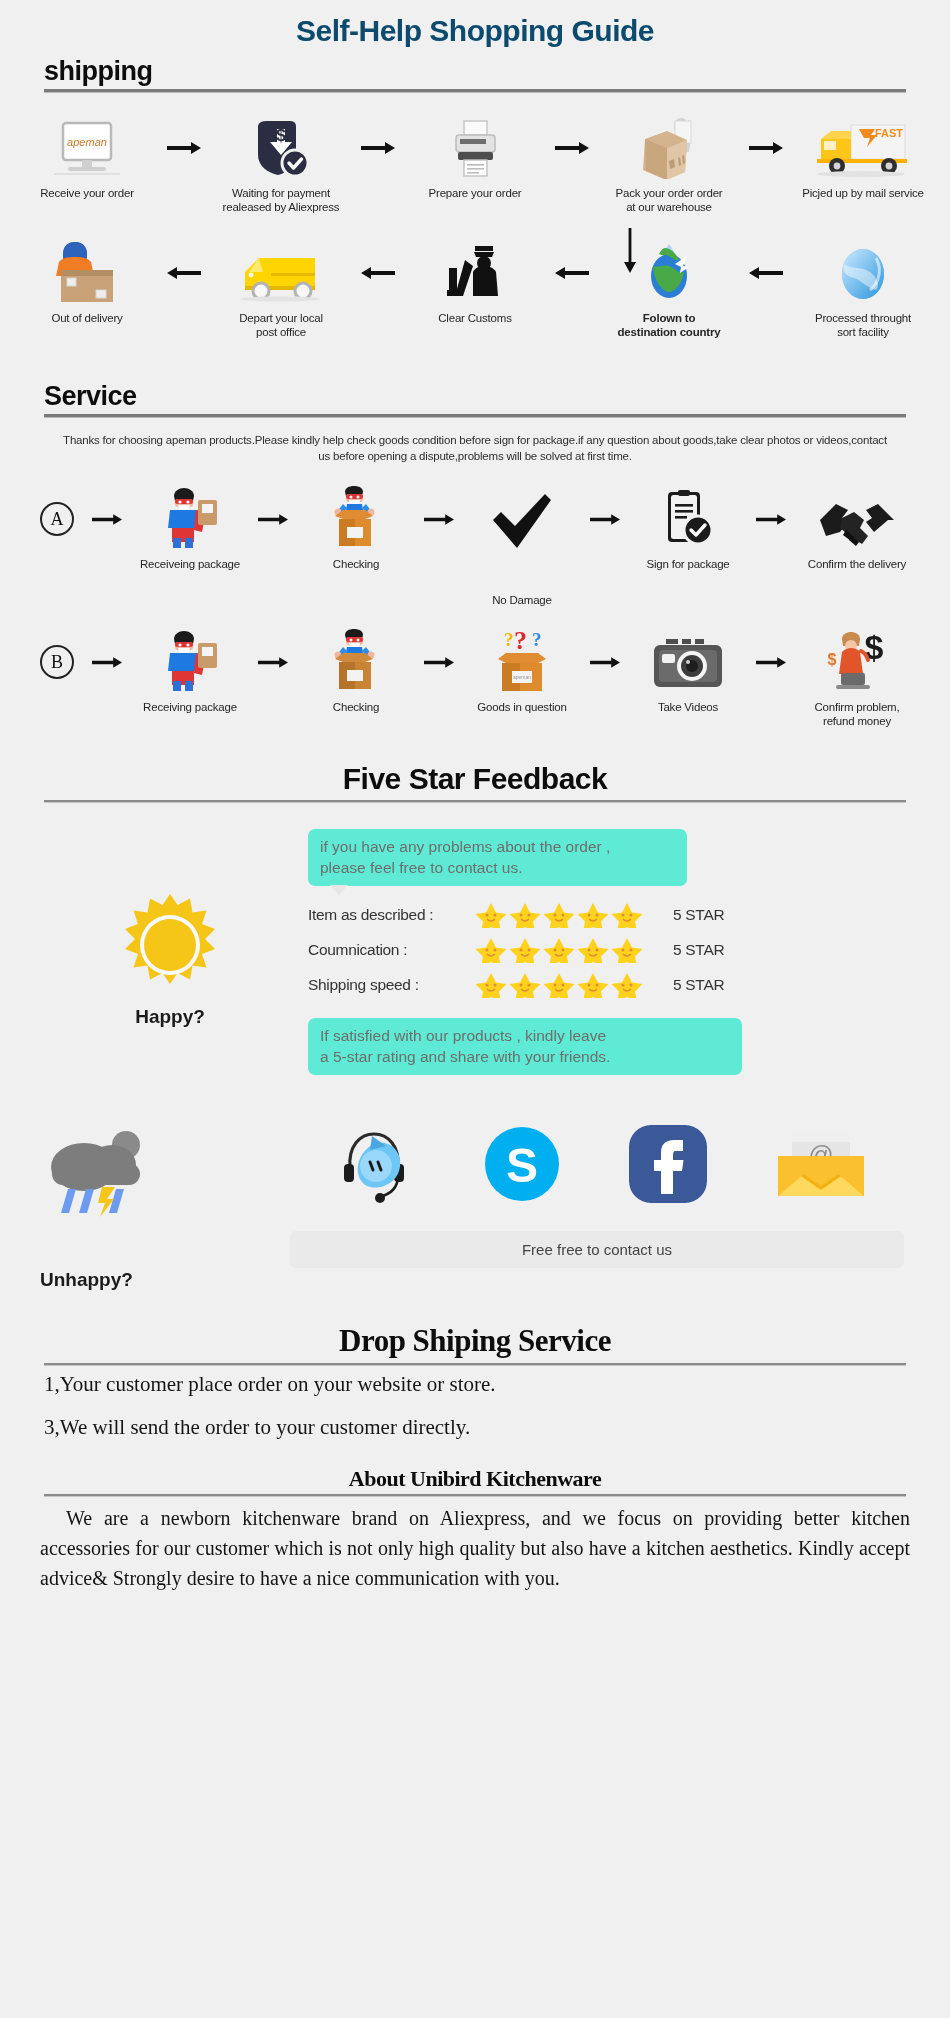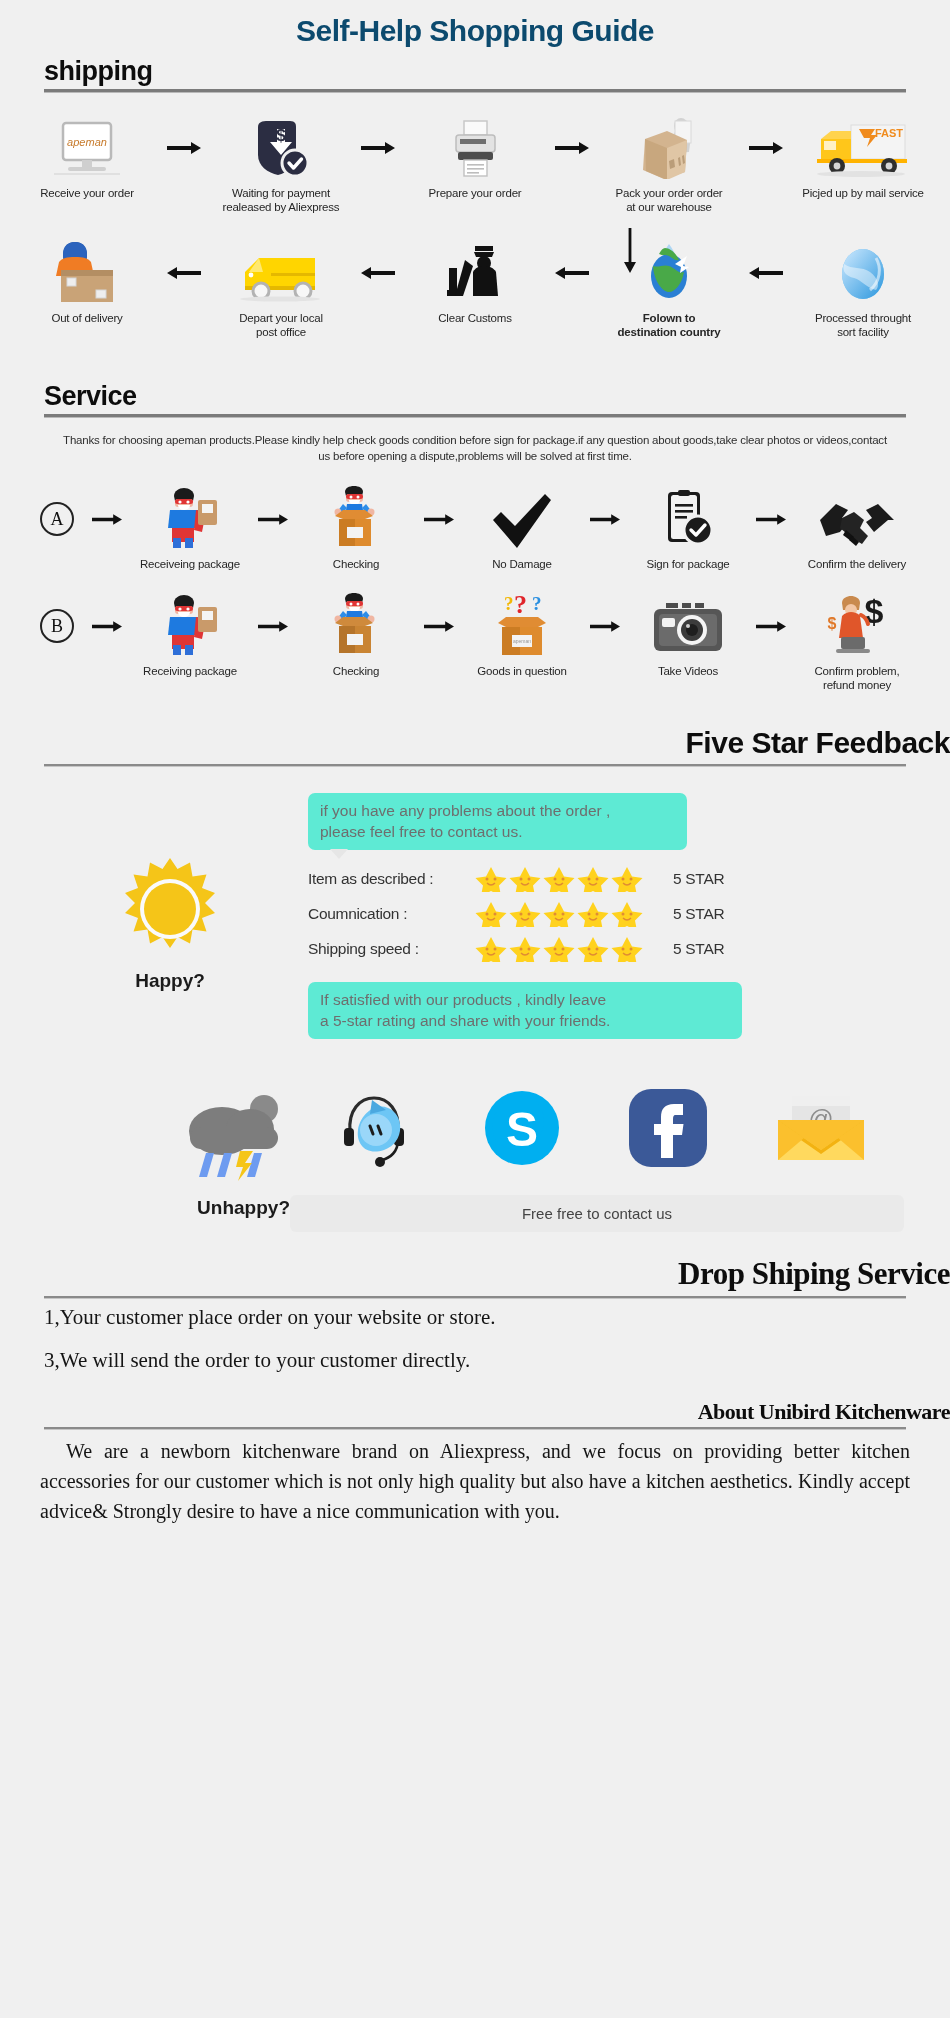--- a/index.html
+++ b/index.html
@@ -28,21 +28,21 @@
   }
   .sec-head .txt{
     font-size:27px;font-weight:bold;color:#0d0d0d;letter-spacing:-0.5px;
     display:inline-block;
   }
   .sec-head .rule{
     height:3px;background:#7b7b7b;margin-top:2px;width:100%;
     border-bottom:1px solid #b9b9b9;
   }
   .center-head{
-    text-align:right;font-size:30px;font-weight:bold;color:#0d0d0d;letter-spacing:-0.5px;
+    text-align:center;font-size:30px;font-weight:bold;color:#0d0d0d;letter-spacing:-0.5px;
   }
   .center-head.serif{font-family:"Liberation Serif", serif;font-size:31px;}
   .rule-thin{height:2px;background:#8a8a8a;margin:4px 44px 0 44px;border-bottom:1px solid #c6c6c6;}
 
   
   .flow{
     display:flex;align-items:flex-start;justify-content:center;
     margin:0 10px;
   }
   .node{
@@ -405,21 +405,21 @@
       </div>
       <div class="cap">Checking</div>
     </div>
 
     <div class="arrow">
       <svg width="30" height="13" viewBox="0 0 34 14">
           <path d="M0 5h24V1l10 6-10 6V9H0z" fill="#111"></path>
         </svg>
     </div>
 
-    <div class="node" style="width:122px;">
+    <div class="node" style="width:122px;gap:36px;">
       <div class="art">
         <svg width="62" height="56" viewBox="0 0 62 56">
           <path d="M2 26l8-8 14 14L54 0l6 6-34 48z" fill="#111"></path>
         </svg>
       </div>
       <div class="cap">No Damage</div>
     </div>
 
     <div class="arrow">
       <svg width="30" height="13" viewBox="0 0 34 14">
@@ -740,21 +740,21 @@
         </div>
 
       </div>
 
       <div class="bubble" style="white-space:pre-line;margin-top:20px;width:410px;">If satisfied with our products ,  kindly leave
 a 5-star rating and share with your friends.</div>
     </div>
   </div>
 
   <div style="display:flex;margin-top:48px;padding:0 40px;align-items:flex-start;">
-    <div style="width:250px;display:flex;flex-direction:column;align-items:flex-end;">
+    <div style="width:250px;display:flex;flex-direction:column;align-items:flex-start;gap:36px;">
       <div>
         <svg width="112" height="96" viewBox="0 0 112 96">
           <circle cx="86" cy="22" r="14" fill="#8a8a8a"></circle>
           <ellipse cx="44" cy="44" rx="33" ry="24" fill="#7d7d7d"></ellipse>
           <ellipse cx="72" cy="42" rx="24" ry="20" fill="#7d7d7d"></ellipse>
           <rect x="12" y="40" width="88" height="22" rx="11" fill="#7d7d7d"></rect>
           <path d="M28 66l-7 24h8l7-24z" fill="#6d9bf0"></path>
           <path d="M46 66l-7 24h8l7-24z" fill="#6d9bf0"></path>
           <path d="M76 66l-7 24h8l7-24z" fill="#6d9bf0"></path>
           <path d="M62 64h13l-8 12h7l-14 18 5-14h-7z" fill="#f5c518"></path>
@@ -808,21 +808,21 @@
             <path d="M4 30l26 18-26 22z" fill="#fbc02d"></path>
             <path d="M90 30L64 48l26 22z" fill="#fbc02d"></path>
           </svg>
         </div>
 
       </div>
       <div class="contact-bar" style="margin-top:22px;margin-right:6px;">Free free to contact us</div>
     </div>
   </div>
 
-  <div class="center-head serif" style="margin-top:24px;">Drop Shiping Service</div>
+  <div class="center-head serif" style="margin-top:32px;">Drop Shiping Service</div>
   <div class="rule-thin"></div>
 
   <div class="ds-line" style="margin-top:6px;">1,Your customer place order on your website or store.</div>
   <div class="ds-line" style="margin-top:18px;">3,We will send the order to your customer directly.</div>
 
   <div class="center-head serif" style="margin-top:26px;font-size:22px;">About Unibird Kitchenware</div>
   <div class="rule-thin" style="margin-top:2px;"></div>
 
   <div class="about-p">
     <span class="ind">We are a newborn kitchenware brand on Aliexpress, and we focus on providing better kitchen accessories for our customer which is not only high quality but also have a kitchen aesthetics. Kindly accept advice&amp; Strongly desire to have a nice communication with you.</span>

